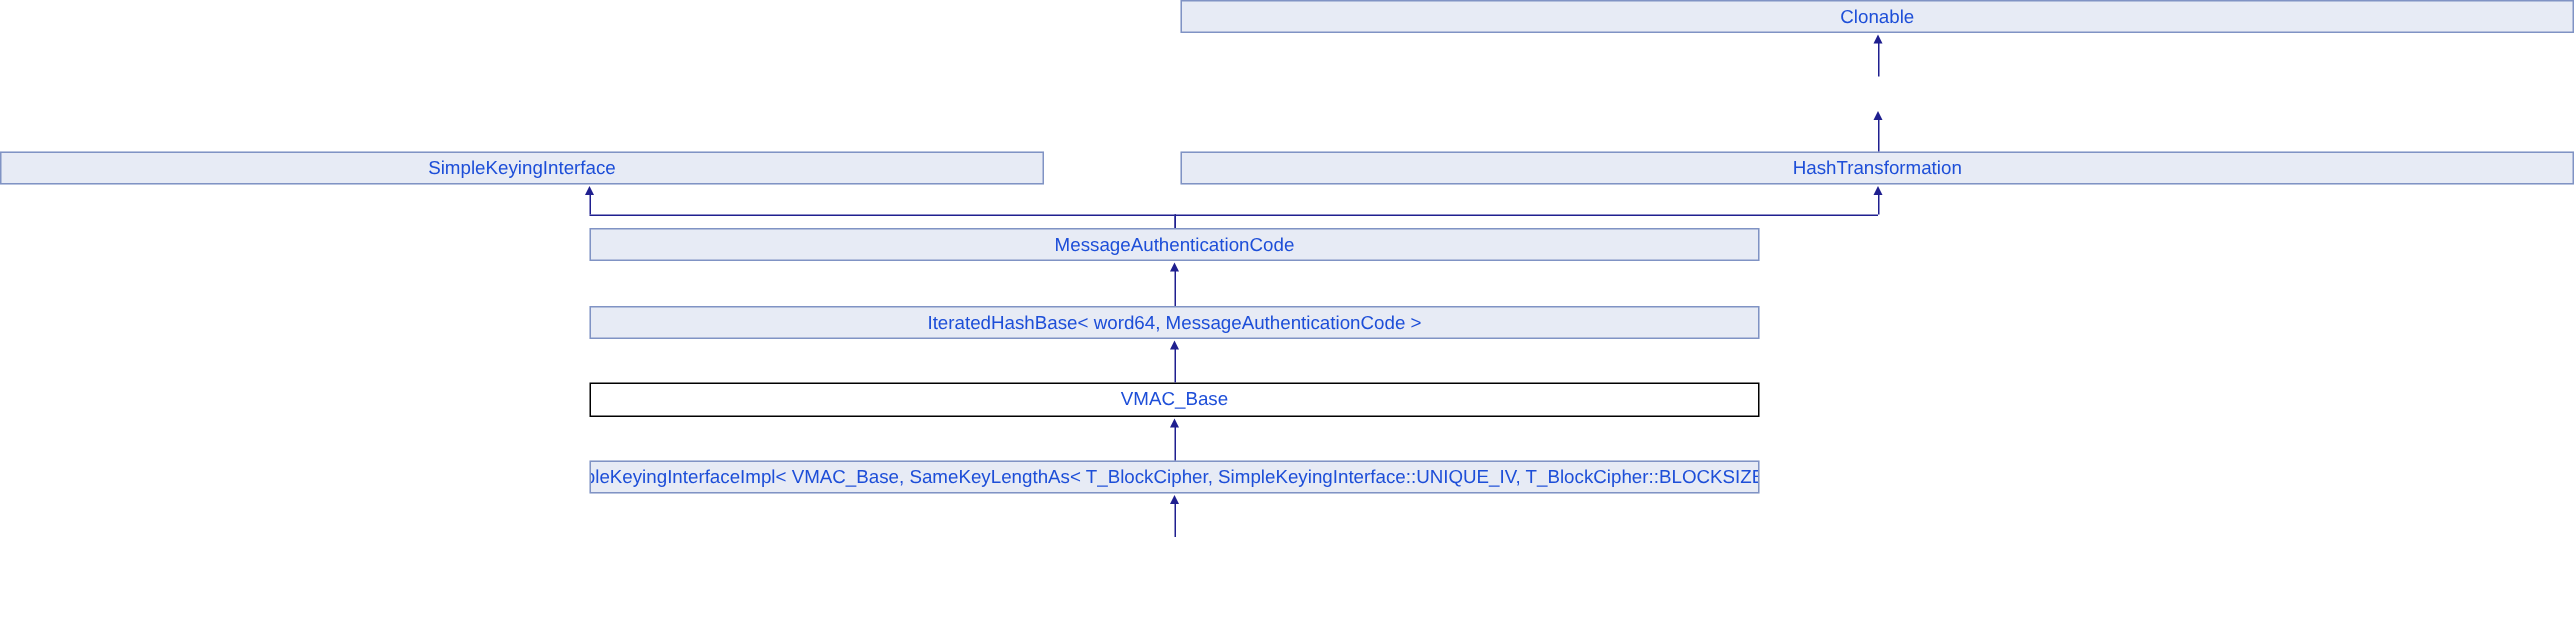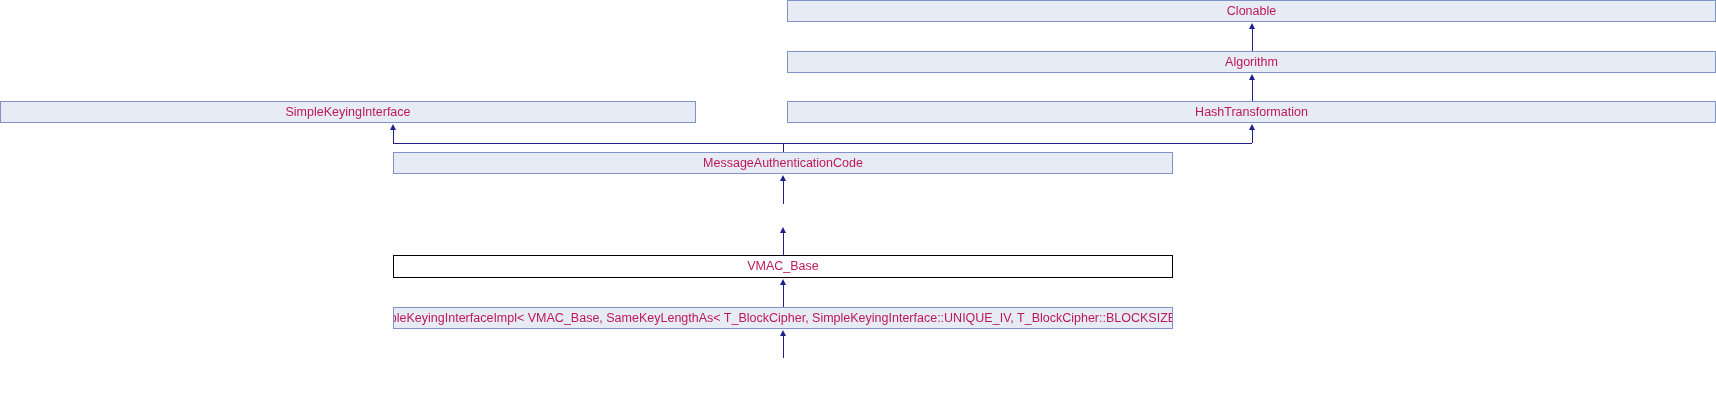--- a/index.html
+++ b/index.html
@@ -20,21 +20,21 @@
   }
   .node {
     position: absolute;
     box-sizing: border-box;
     background: #e7ebf5;
     border: 1px solid #8093c4;
     display: flex;
     align-items: center;
     justify-content: center;
     font-size: 12.5px;
-    color: #be185d;
+    color: #1d4ed8;
     line-height: 1;
     white-space: nowrap;
     overflow: hidden;
   }
   .node.current {
     background: #ffffff;
     border: 1.5px solid #000000;
   }
   .node-label {
     display: block;
@@ -58,36 +58,36 @@
 </style>
 </head>
 <body>
 
 <div id="diagram">
 
   <div class="node" style="left: 787px; top: 0px; width: 929px; height: 22px;">
     <span class="node-label">Clonable</span>
   </div>
 
-  <div class="node" style="left: 787px; top: 51px; width: 929px; height: 22px;">
-    <span class="node-label">Algorithm</span>
-  </div>
 
   <div class="node" style="left: 0px; top: 101px; width: 696px; height: 22px;">
     <span class="node-label">SimpleKeyingInterface</span>
   </div>
 
   <div class="node" style="left: 787px; top: 101px; width: 929px; height: 22px;">
     <span class="node-label">HashTransformation</span>
   </div>
 
   <div class="node" style="left: 393px; top: 152px; width: 780px; height: 22px;">
     <span class="node-label">MessageAuthenticationCode</span>
   </div>
 
+  <div class="node" style="left: 393px; top: 204px; width: 780px; height: 22px;">
+    <span class="node-label">IteratedHashBase&lt; word64, MessageAuthenticationCode &gt;</span>
+  </div>
 
   <div class="node current" style="left: 393px; top: 255px; width: 780px; height: 23px;">
     <span class="node-label">VMAC_Base</span>
   </div>
 
   <div class="node" style="left: 393px; top: 307px; width: 780px; height: 22px;">
     <span class="node-label">SimpleKeyingInterfaceImpl&lt; VMAC_Base, SameKeyLengthAs&lt; T_BlockCipher, SimpleKeyingInterface::UNIQUE_IV, T_BlockCipher::BLOCKSIZE &gt; &gt;</span>
   </div>
 
 

